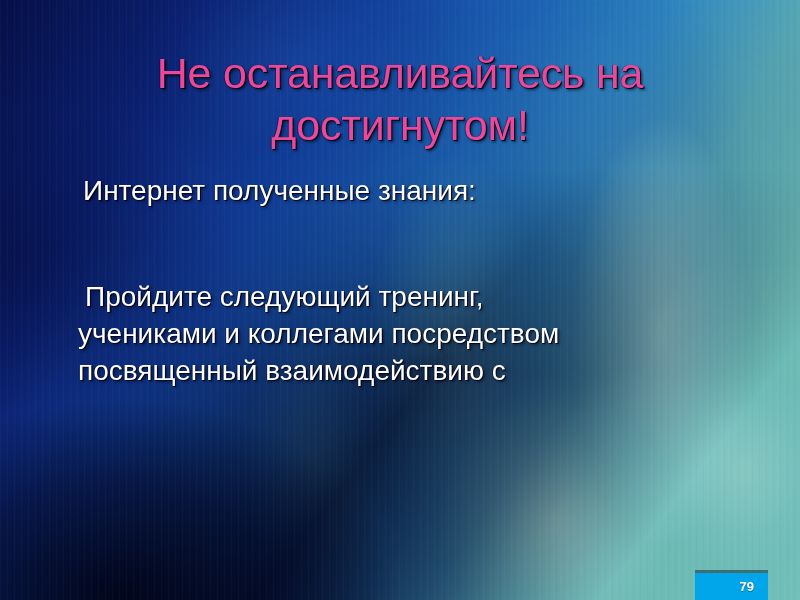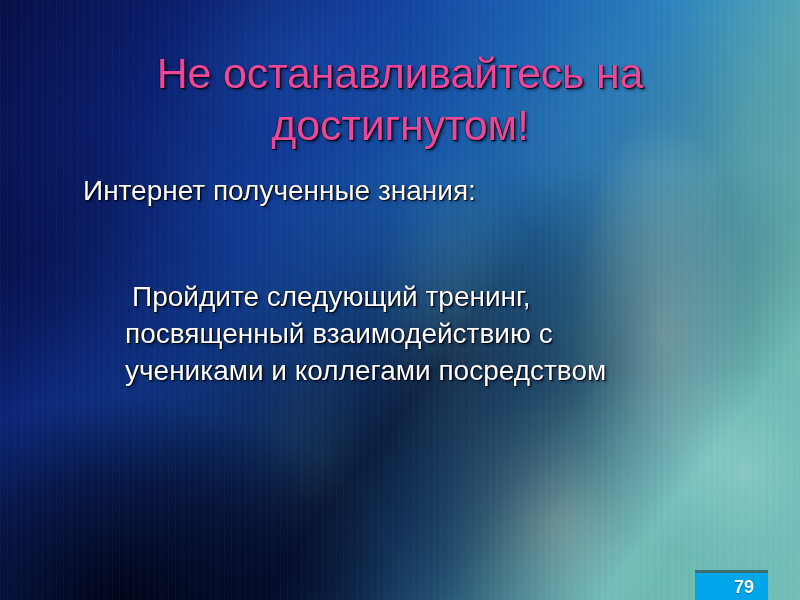--- a/index.html
+++ b/index.html
@@ -135,21 +135,20 @@
     white-space: pre;
   }
 
   #lead-line {
     padding-left: 5px;
     margin-bottom: 0;
   }
 
   #paragraph-block {
     margin-top: 69px;
-    margin-left: 47px;
   }
 
   #paragraph-block .body-line:first-child {
     padding-left: 7px;
   }
 
   
   #page-badge {
     position: absolute;
     left: 695px;
@@ -160,21 +159,21 @@
     box-shadow: 0 -3px 0 0 rgba(20,45,55,0.55);
     display: flex;
     align-items: center;
     justify-content: flex-end;
     box-sizing: border-box;
     padding-right: 14px;
   }
 
   #page-badge-number {
     color: #ffffff;
-    font-size: 18px;
+    font-size: 13px;
     font-weight: bold;
     line-height: 1;
     text-shadow: 0 1px 1px rgba(0,40,70,0.45);
   }
 </style>
 </head>
 <body>
 
 <div id="slide">
 
@@ -188,22 +187,22 @@
 
     <h1 id="slide-title">Не останавливайтесь на
 достигнутом!</h1>
 
     <div id="body-block">
 
       <div class="body-line" id="lead-line">Интернет полученные знания:</div>
 
       <div id="paragraph-block">
         <div class="body-line">Пройдите следующий тренинг,</div>
+        <div class="body-line">учениками и коллегами посредством</div>
         <div class="body-line">посвященный взаимодействию с</div>
-        <div class="body-line">учениками и коллегами посредством</div>
       </div>
 
     </div>
 
     <div id="page-badge">
       <span id="page-badge-number">79</span>
     </div>
 
   </div>
 </div>

